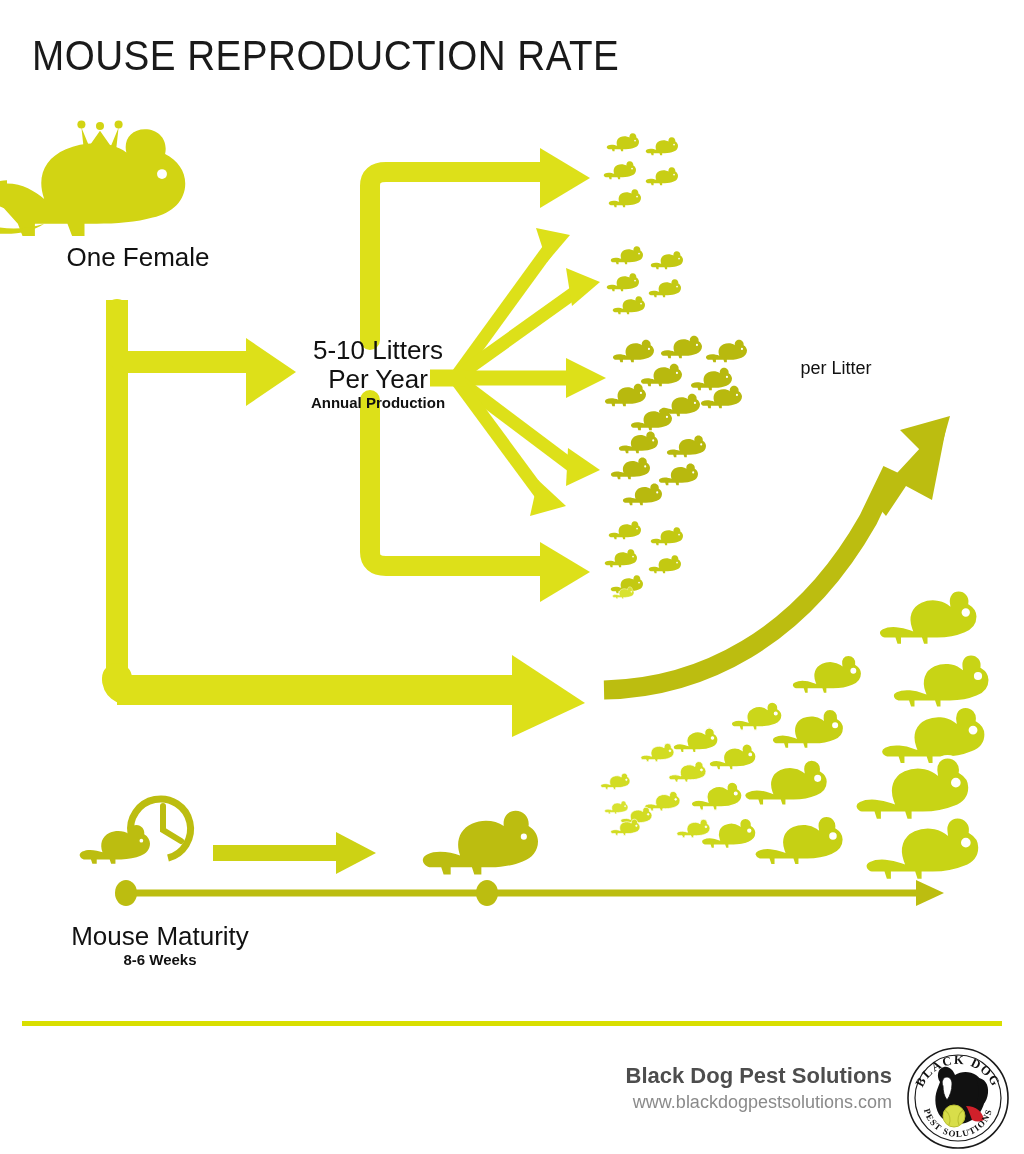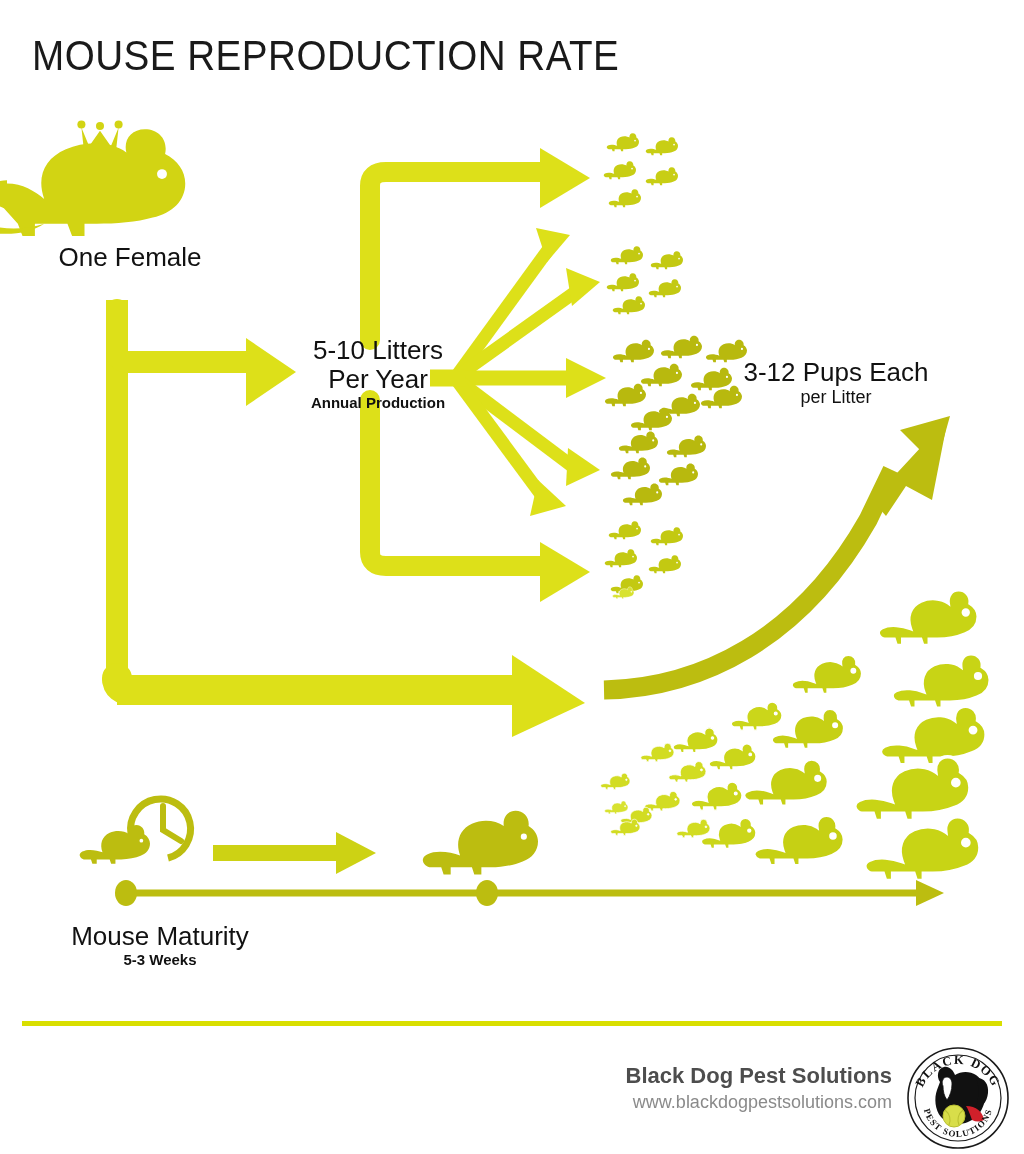--- a/index.html
+++ b/index.html
@@ -243,38 +243,37 @@
     <g>
       <rect x="213" y="845" width="130" height="16" fill="#cdd214"></rect>
       <path d="M336,832 L376,853 L336,874 Z" fill="#cdd214"></path>
     </g>
 
     <g fill="#bcbd10">
       <use href="#mouse-glyph" transform="translate(420,806) scale(1.18)"></use>
     </g>
   </svg>
 
-  <div class="abs ctr" style="left:30px;top:243px;width:200px;">
+  <div class="abs ctr" style="left:38px;top:243px;width:200px;">
     <div class="lbl-main">One Female</div>
   </div>
 
   <div class="abs ctr" style="left:270px;top:336px;width:216px;text-align:center;">
     <div class="lbl-main">5-10 Litters</div>
     <div class="lbl-main">Per Year</div>
     <div class="lbl-sub-b">Annual Production</div>
   </div>
 
   <div class="abs ctr" style="left:716px;top:358px;width:240px;">
-    <div class="lbl-main">3-12 Pups Each</div>
     <div class="lbl-sub">per Litter</div>
   </div>
 
   <div class="abs ctr" style="left:18px;top:922px;width:284px;">
     <div class="lbl-main">Mouse Maturity</div>
-    <div class="lbl-sub-b">5-3 Weeks</div>
+    <div class="lbl-sub-b">8-6 Weeks</div>
   </div>
 
 
   <div class="abs" id="footer-rule"></div>
   <div class="abs" id="brand-url">www.blackdogpestsolutions.com</div>
   <div class="abs" id="brand-name">Black Dog Pest Solutions</div>
 
   <svg class="abs" id="logo" viewBox="0 0 104 104">
     <circle cx="52" cy="52" r="50" fill="#ffffff" stroke="#1a1a1a" stroke-width="1.6"></circle>
     <circle cx="52" cy="52" r="43" fill="#ffffff" stroke="#1a1a1a" stroke-width="1.2"></circle>

